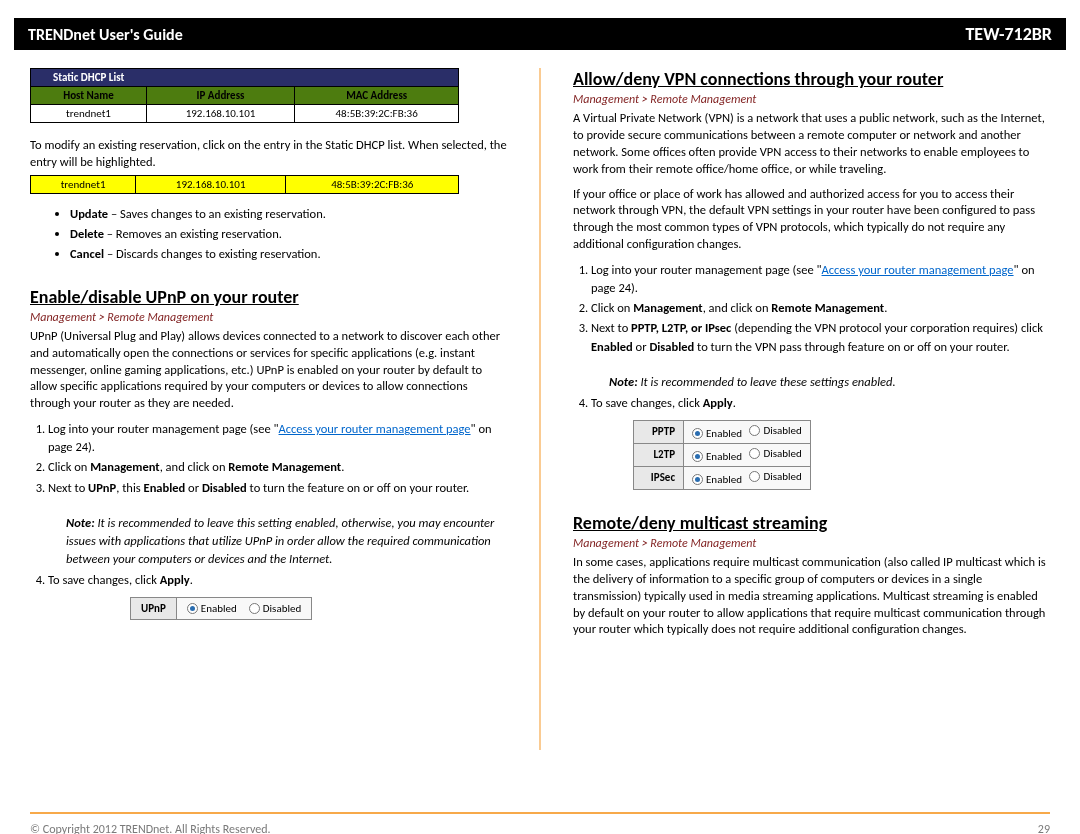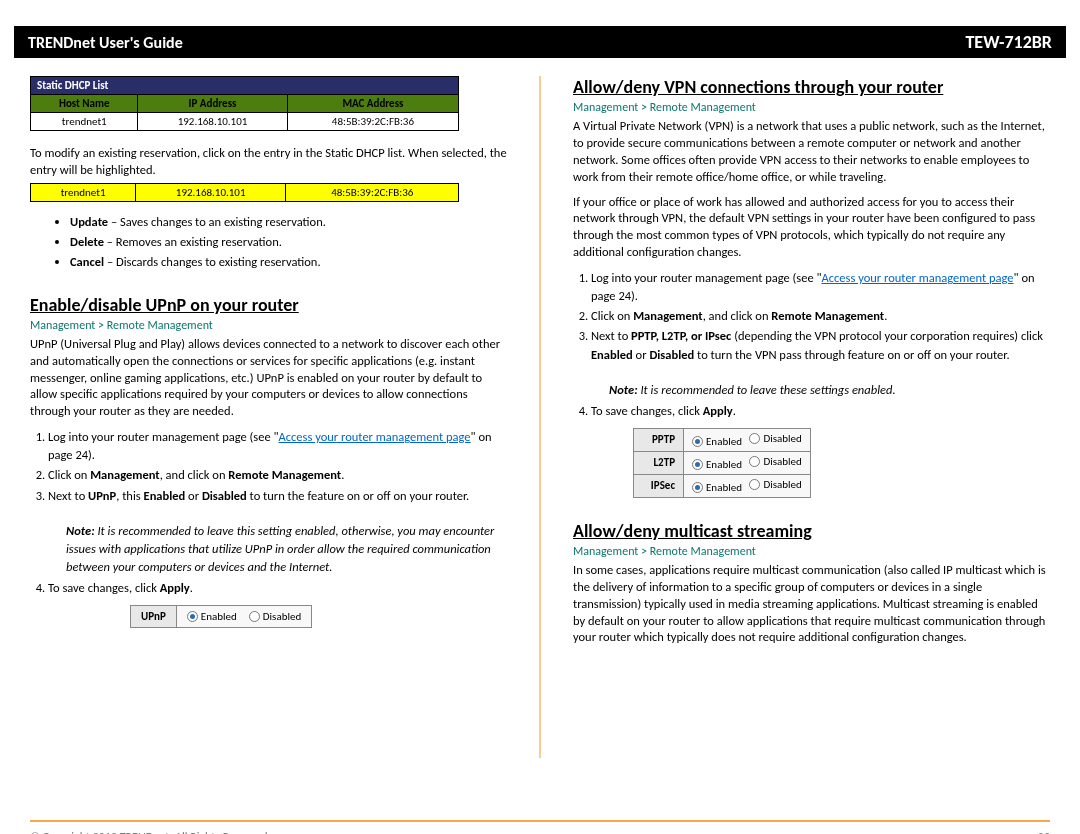--- a/index.html
+++ b/index.html
@@ -19,21 +19,21 @@
     position: relative;
   }
   .header-bar {
     background: #000;
     color: #fff;
     height: 32px;
     display: flex;
     justify-content: space-between;
     align-items: center;
     padding: 0 14px;
-    margin: 26px 14px 0 14px;
+    margin: 18px 14px 0 14px;
   }
   .header-left { font-weight: bold; font-size: 16px; }
   .header-right { font-weight: bold; font-size: 18px; }
   .content {
     display: flex;
     gap: 32px;
     padding: 18px 30px 0 30px;
     height: 700px;
   }
   .col { flex: 1; min-width: 0; }
@@ -58,21 +58,21 @@
   }
   .dhcp-table th {
     background: #4d7c0f;
     border: 1px solid #000;
     padding: 2px 4px;
     font-weight: bold;
     text-align: center;
   }
   .dhcp-table td {
     border: 1px solid #000;
-    padding: 2px 6px;
+    padding: 2px 22px;
     text-align: center;
   }
   .modify-text { margin-top: 14px; line-height: 1.35; }
   .hl-table {
     border-collapse: collapse;
     width: 90%;
     margin-top: 4px;
     font-size: 11px;
   }
   .hl-table td {
@@ -84,21 +84,22 @@
   ul.actions { margin: 10px 0 0 40px; line-height: 1.6; }
   ul.actions li { list-style: disc; font-size: 12.5px; }
   h2.section {
     font-size: 18px;
     font-weight: bold;
     text-decoration: underline;
     margin-top: 22px;
     margin-bottom: 2px;
   }
   .breadcrumb {
-    color: #0f766e;
+    font-style: italic;
+    color: #7f1d1d;
     font-size: 12px;
     margin-bottom: 4px;
   }
   p.body { line-height: 1.35; margin-bottom: 8px; }
   ol.steps { margin: 8px 0 0 18px; line-height: 1.45; }
   ol.steps li { margin-bottom: 2px; }
   .link { color: #0066cc; text-decoration: underline; }
   .note { font-style: italic; padding-left: 18px; display: block; margin: 17px 0 3px 0; }
   .radio-row {
     border: 1px solid #888;
@@ -289,21 +290,21 @@
                 </span>&nbsp;&nbsp;
             <span class="radio-dot">
                   <span class="radio-circle"></span>
                   <span>Disabled</span>
                 </span>
           </td>
         </tr>
       </tbody>
         </table>
 
-      <h2 class="section">Allow/deny multicast streaming</h2>
+      <h2 class="section">Remote/deny multicast streaming</h2>
       <div class="breadcrumb">Management &gt; Remote Management</div>
       <p class="body">In some cases, applications require multicast communication (also called IP multicast which is the delivery of information to a specific group of computers or devices in a single transmission) typically used in media streaming applications. Multicast streaming is enabled by default on your router to allow applications that require multicast communication through your router which typically does not require additional configuration changes.</p>
     </div>
   </div>
 
   <div class="footer">
     <span>© Copyright 2012 TRENDnet. All Rights Reserved.</span>
     <span>29</span>
   </div>
 </div>

